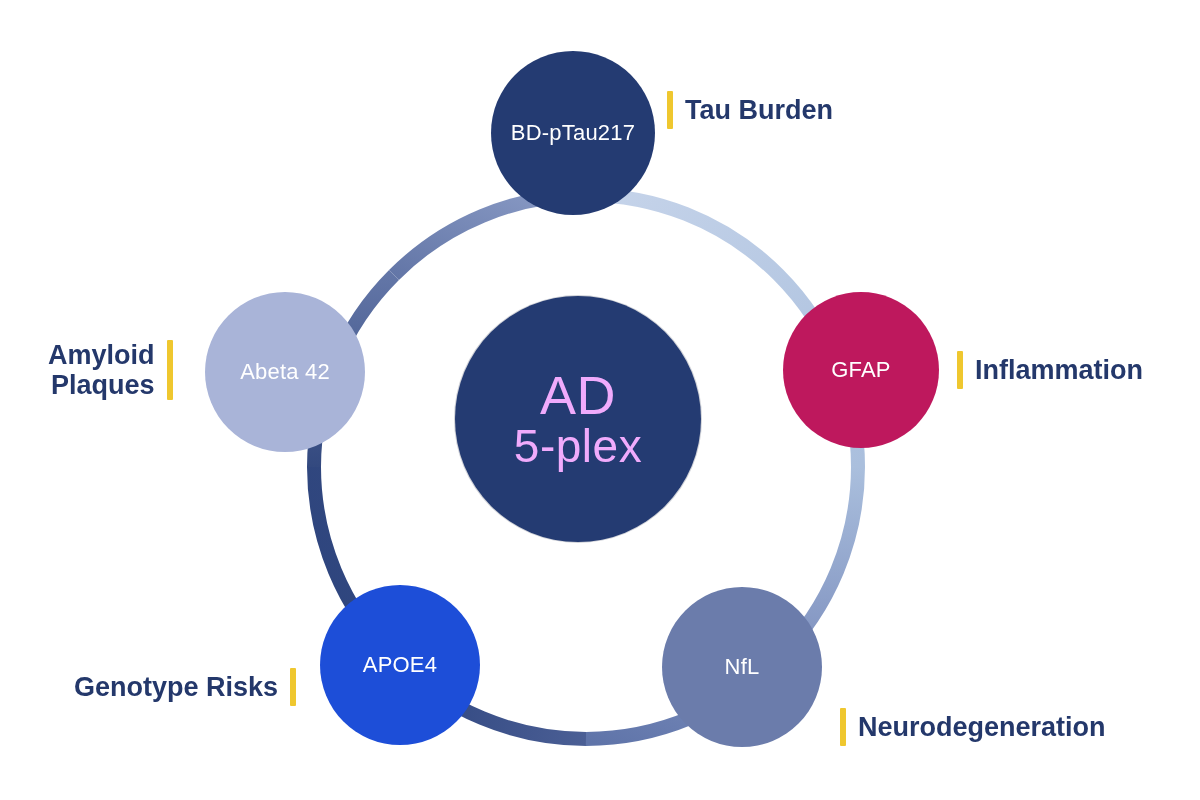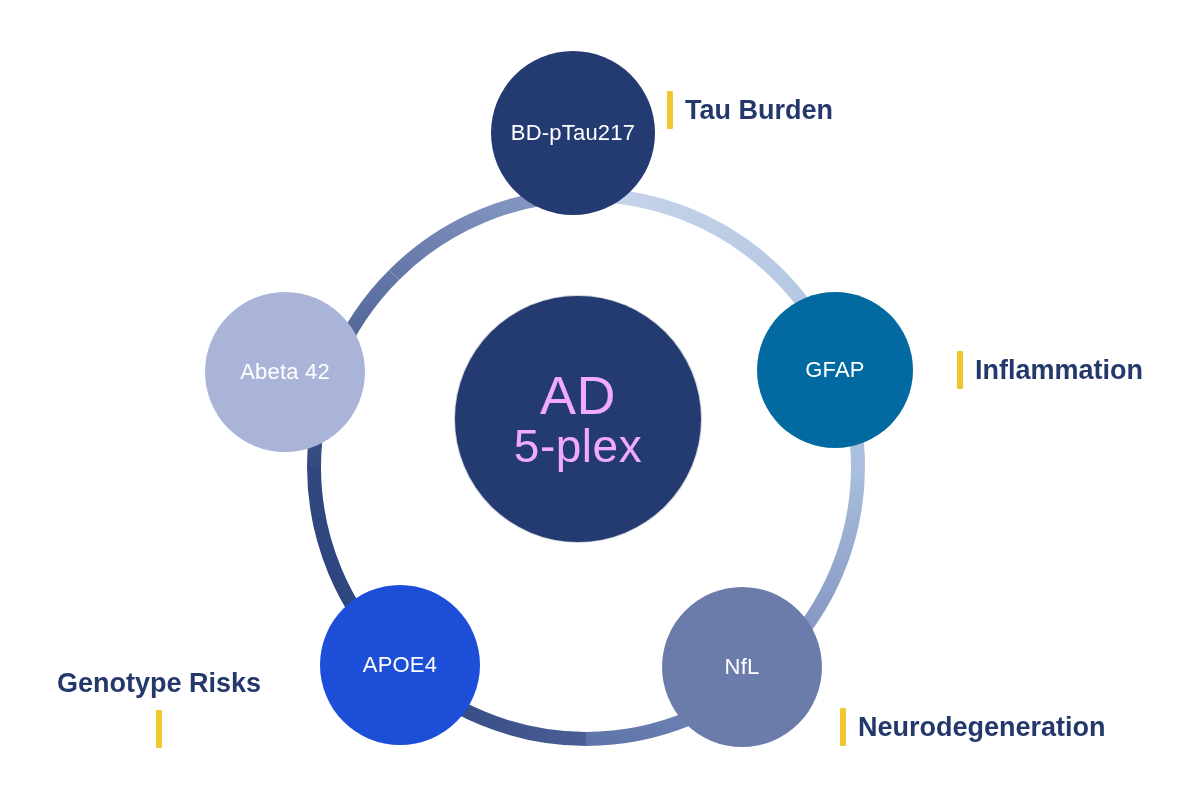--- a/index.html
+++ b/index.html
@@ -109,21 +109,21 @@
 
   <div class="hub">
     <span class="hub-l1">AD</span>
     <span class="hub-l2">5-plex</span>
   </div>
 
   <div class="node" id="node-bd-ptau217" style="left:491px;top:51px;width:164px;height:164px;background:#243b72;justify-content:center;">
     <span>BD-pTau217</span>
   </div>
 
-  <div class="node" id="node-gfap" style="left:757px;top:292px;width:156px;height:156px;background:#0369a1;">
+  <div class="node" id="node-gfap" style="left:783px;top:292px;width:156px;height:156px;background:#be185d;">
     <span>GFAP</span>
   </div>
 
   <div class="node" id="node-nfl" style="left:662px;top:587px;width:160px;height:160px;background:#6b7cab;">
     <span>NfL</span>
   </div>
 
   <div class="node" id="node-apoe4" style="left:320px;top:585px;width:160px;height:160px;background:#1d4ed8;">
     <span>APOE4</span>
   </div>
@@ -140,19 +140,24 @@
   <div class="label right" style="left:957px;top:351px;">
     <span class="bar short"></span>
     <span class="lbl-txt ta-left">Inflammation</span>
   </div>
 
   <div class="label right" style="left:840px;top:708px;">
     <span class="bar short"></span>
     <span class="lbl-txt ta-left">Neurodegeneration</span>
   </div>
 
-  <div class="label left" style="left:57px;top:668px;flex-direction:column;">
+  <div class="label left" style="left:74px;top:668px;">
     <span class="lbl-txt ta-right">Genotype Risks</span>
     <span class="bar short"></span>
   </div>
 
+  <div class="label left" style="left:48px;top:340px;">
+    <span class="lbl-txt ta-right">Amyloid
+Plaques</span>
+    <span class="bar tall"></span>
+  </div>
 
 </div>
 
 </body></html>

